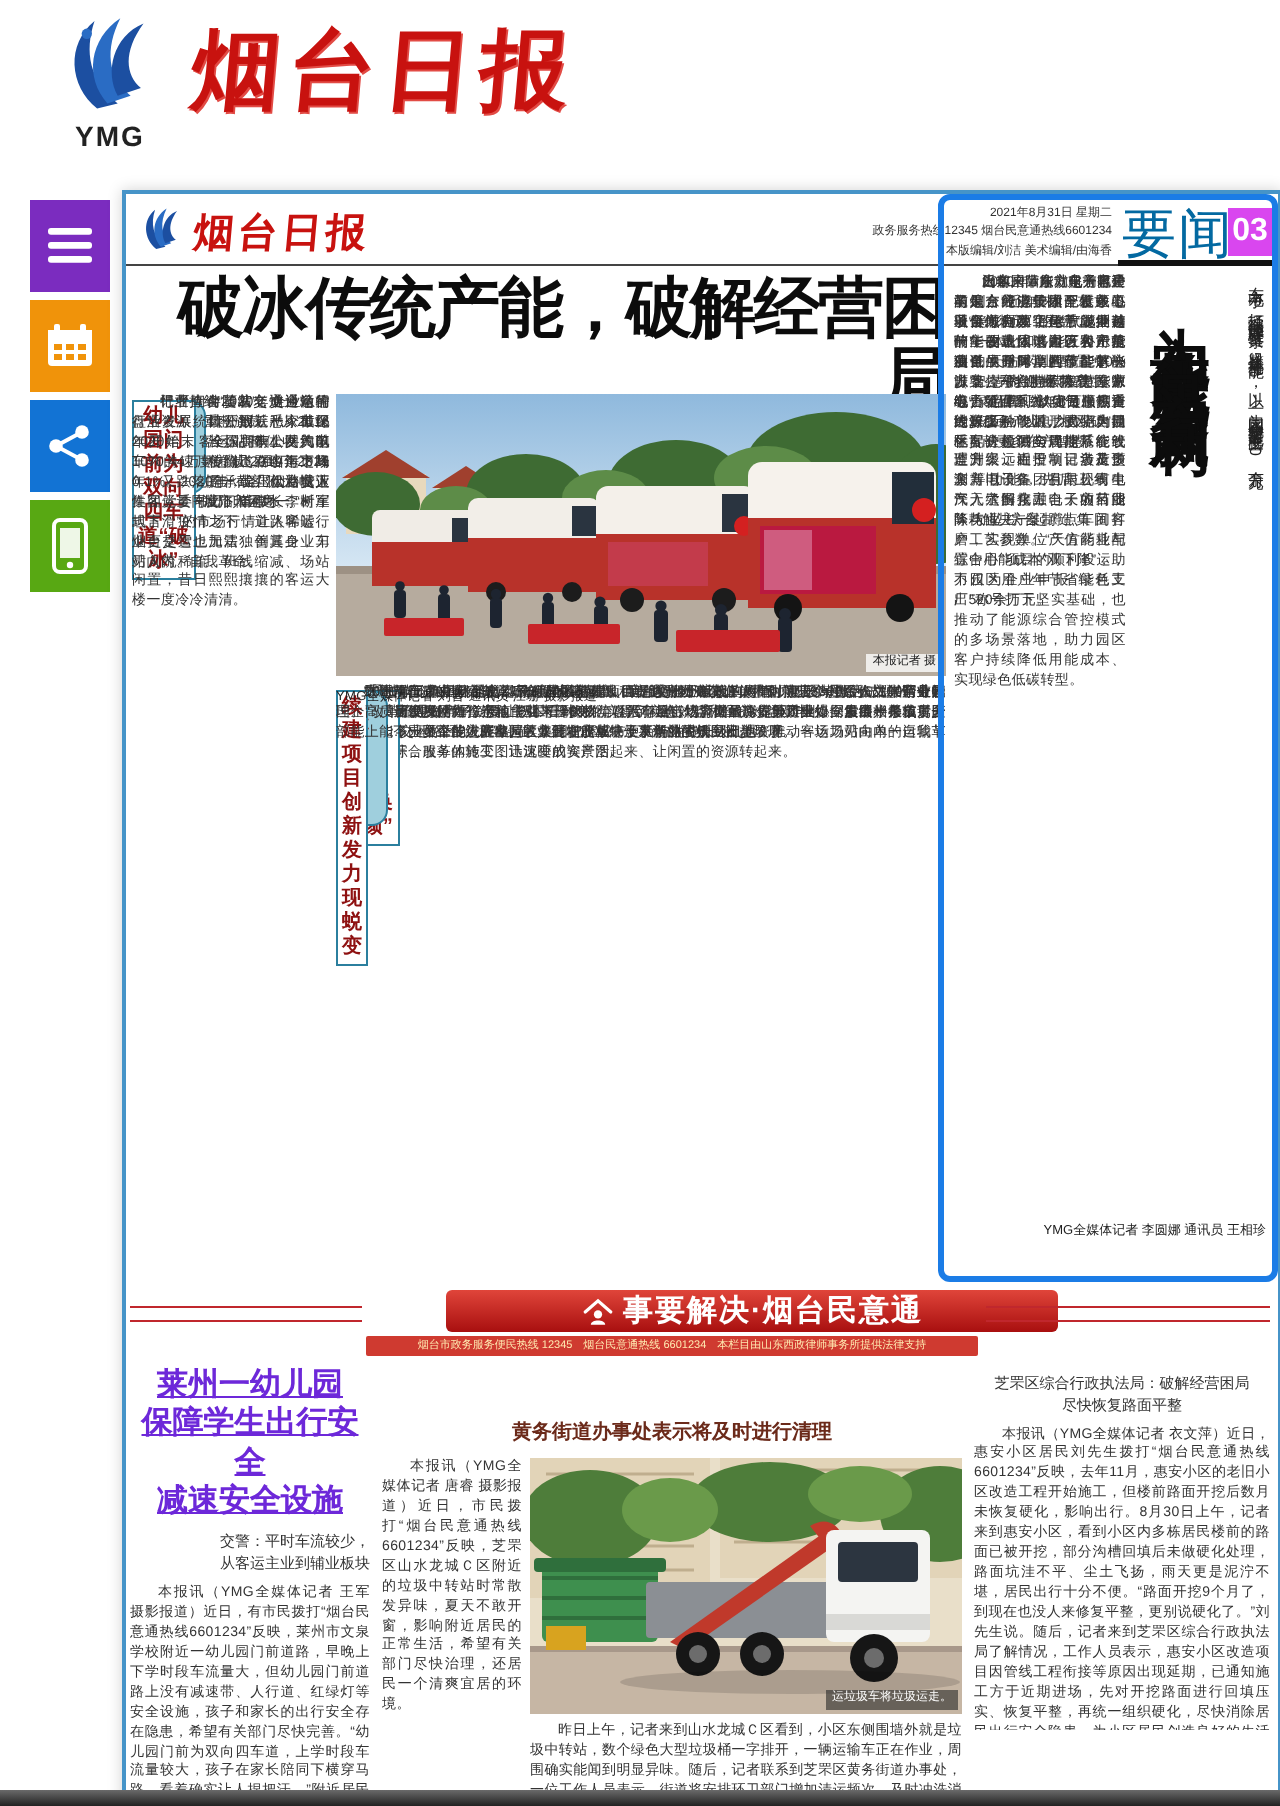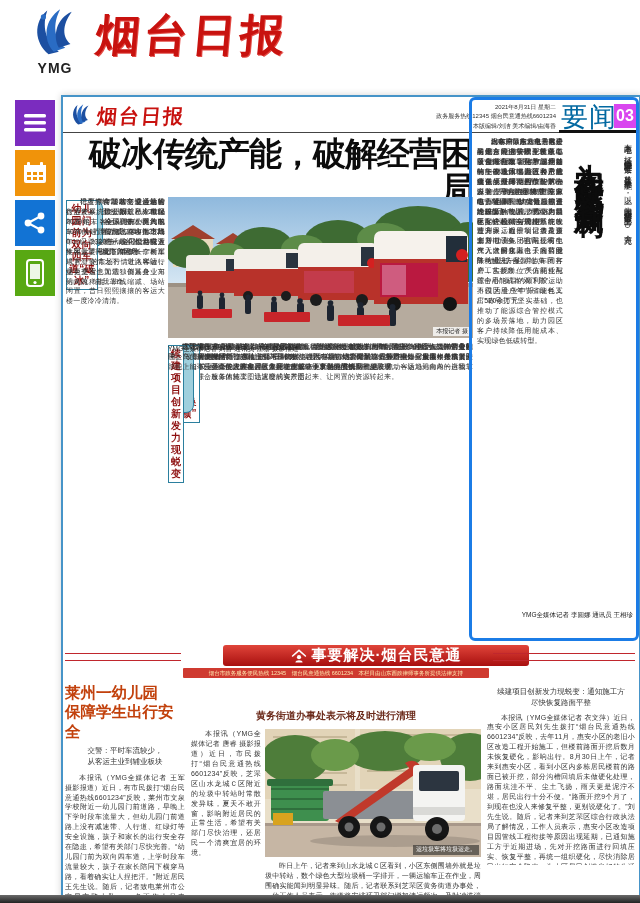--- a/index.html
+++ b/index.html
@@ -67,22 +67,22 @@
   #lines-right{left:430px;width:142px;}
   #banner-box{left:120px;top:548px;width:306px;height:21px;border-radius:3px;
        background:linear-gradient(#e0453a,#a80f0f);color:#fff;display:flex;align-items:center;
        justify-content:center;gap:5px;font-size:15px;font-weight:bold;letter-spacing:1px;margin-left:40px;}
   #banner-box *{position:static;}
   #banner-strip{left:120px;top:571px;width:306px;height:10px;background:#cf3a30;color:#ffe9b0;
        font-size:5.5px;text-align:center;line-height:10px;border-radius:1px;overflow:hidden;}
   
   #la{left:2px;top:586px;width:120px;height:218px;}
   #la *{position:static;}
-  #la .h{font-size:15.5px;font-weight:900;color:#c2410c;line-height:1.25;}
-  #la .s{font-size:7.5px;color:#333;text-align:center;margin-top:4px;line-height:1.5;}
+  #la .h{font-size:15.5px;font-weight:900;color:#6d28d9;text-align:center;line-height:1.25;text-decoration:underline;}
+  #la .s{font-size:7.5px;color:#333;text-align:right;margin-top:4px;line-height:1.5;}
   #la .b{margin-top:5px;height:124px;}
   #ma-head{left:128px;top:586px;width:290px;text-align:center;font-size:20px;font-weight:900;
        color:#0c0c0c;letter-spacing:-0.5px;}
   #ma-sub{left:128px;top:612px;width:290px;text-align:center;font-size:10px;font-weight:bold;color:#6b2a1a;}
   #ma-intro{left:128px;top:632px;width:70px;height:172px;}
   #photo-truck{left:202px;top:632px;width:216px;height:128px;overflow:hidden;background:#ded2ba;}
   #photo-truck-caption{right:2px;bottom:2px;background:rgba(40,40,40,.6);color:#fff;
        font-size:6px;padding:0 3px;line-height:1.6;}
   #ma-flow{left:202px;top:764px;width:216px;height:42px;column-count:3;column-gap:6px;}
   #ra{left:424px;top:586px;width:148px;height:218px;}
@@ -316,20 +316,21 @@
     </svg>
     <span>事要解决·烟台民意通</span>
   </div>
   <div class="redlines" id="lines-right"></div>
   <div id="banner-strip">烟台市政务服务便民热线 12345　烟台民意通热线 6601234　本栏目由山东西政律师事务所提供法律支持</div>
 
   <div id="la" class="flowbox">
     <div class="h">
       <div>莱州一幼儿园</div>
       <div>保障学生出行安全</div>
+      <div>减速安全设施</div>
     </div>
     <div class="s">
       <div>交警：平时车流较少，</div>
       <div>从客运主业到辅业板块</div>
     </div>
     <div class="b newsprint">
       <p>本报讯（YMG全媒体记者 王军 摄影报道）近日，有市民拨打“烟台民意通热线6601234”反映，莱州市文泉学校附近一幼儿园门前道路，早晚上下学时段车流量大，但幼儿园门前道路上没有减速带、人行道、红绿灯等安全设施，孩子和家长的出行安全存在隐患，希望有关部门尽快完善。“幼儿园门前为双向四车道，上学时段车流量较大，孩子在家长陪同下横穿马路，看着确实让人捏把汗。”附近居民王先生说。随后，记者致电莱州市公安局交警大队，一名工作人员表示：“该路段平时车流较少，达不到设置信号灯的标准，后期将根据车流变化情况，会同有关部门研究增设减速和警示设施，保障学生出行安全。”</p>
     </div>
   </div>
 
@@ -382,21 +383,21 @@
     <div id="photo-truck-caption">运垃圾车将垃圾运走。</div>
   </div>
   <div id="ma-flow" class="newsprint flowbox">
     <p>昨日上午，记者来到山水龙城Ｃ区看到，小区东侧围墙外就是垃圾中转站，数个绿色大型垃圾桶一字排开，一辆运输车正在作业，周围确实能闻到明显异味。随后，记者联系到芝罘区黄务街道办事处，一位工作人员表示，街道将安排环卫部门增加清运频次、及时冲洗消杀，同时研究中转站改造提升方案，“下一步将督促作业单位规范操作，尽量减少对居民生活的影响”，于9月15日前完成整改。</p>
   </div>
 
   <div id="ra" class="flowbox">
     <div class="h">
     </div>
     <div class="s">
-      <div>续建项目创新发力现蜕变：通知施工方</div>
+      <div>芝罘区综合行政执法局：破解经营困局</div>
       <div>尽快恢复路面平整</div>
     </div>
     <div class="b newsprint">
       <p>本报讯（YMG全媒体记者 衣文萍）近日，惠安小区居民刘先生拨打“烟台民意通热线6601234”反映，去年11月，惠安小区的老旧小区改造工程开始施工，但楼前路面开挖后数月未恢复硬化，影响出行。8月30日上午，记者来到惠安小区，看到小区内多栋居民楼前的路面已被开挖，部分沟槽回填后未做硬化处理，路面坑洼不平、尘土飞扬，雨天更是泥泞不堪，居民出行十分不便。“路面开挖9个月了，到现在也没人来修复平整，更别说硬化了。”刘先生说。随后，记者来到芝罘区综合行政执法局了解情况，工作人员表示，惠安小区改造项目因管线工程衔接等原因出现延期，已通知施工方于近期进场，先对开挖路面进行回填压实、恢复平整，再统一组织硬化，尽快消除居民出行安全隐患，为小区居民创造良好的生活环境。</p>
     </div>
   </div>
 </div>
 
 <div class="abs" id="highlight-box"></div>
 

